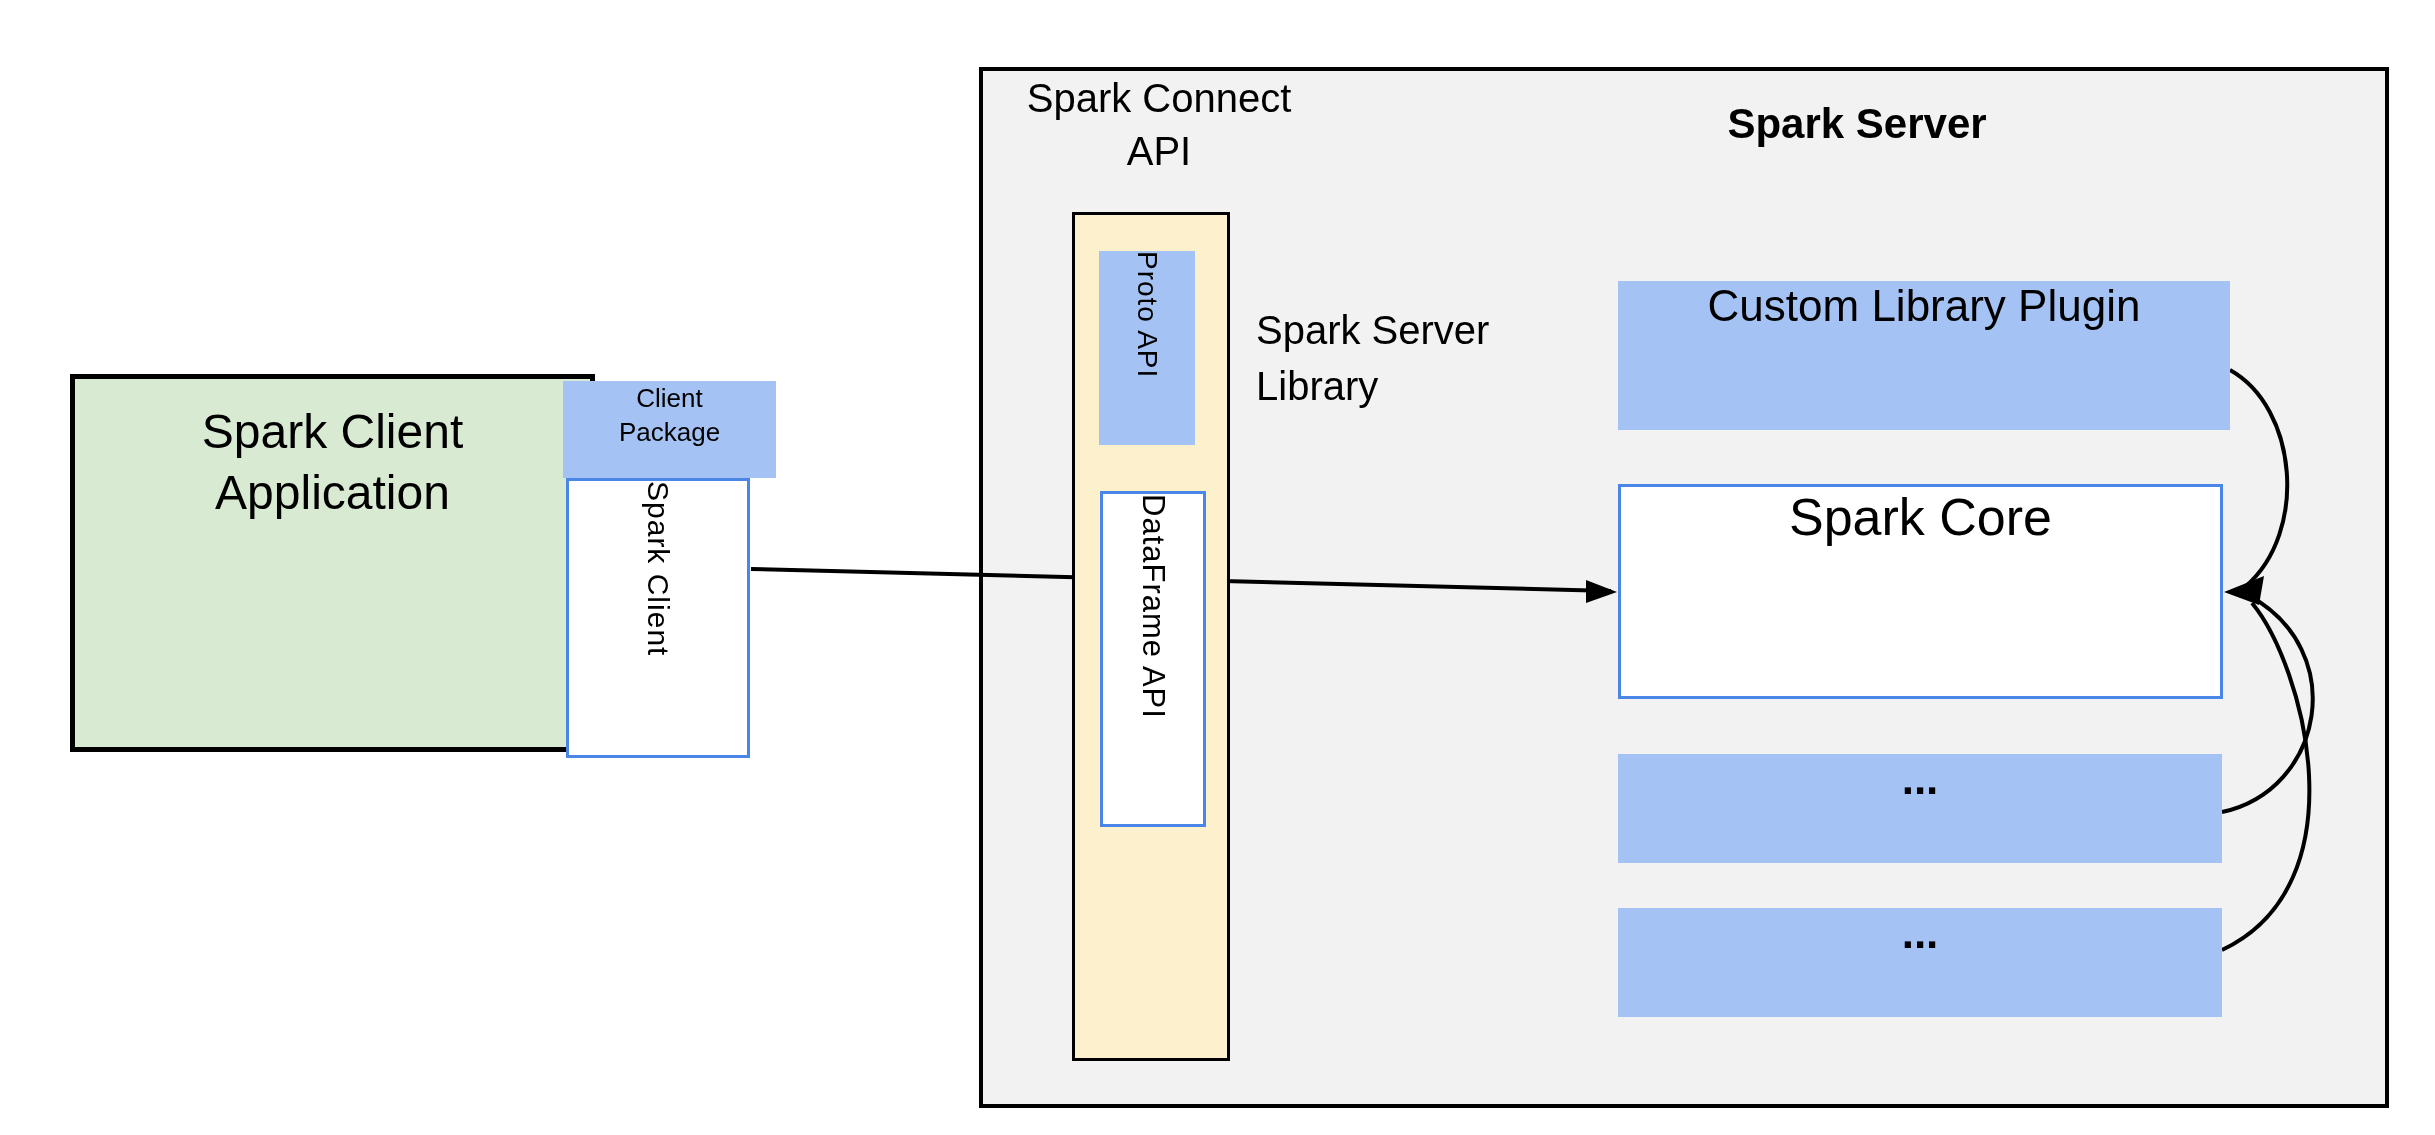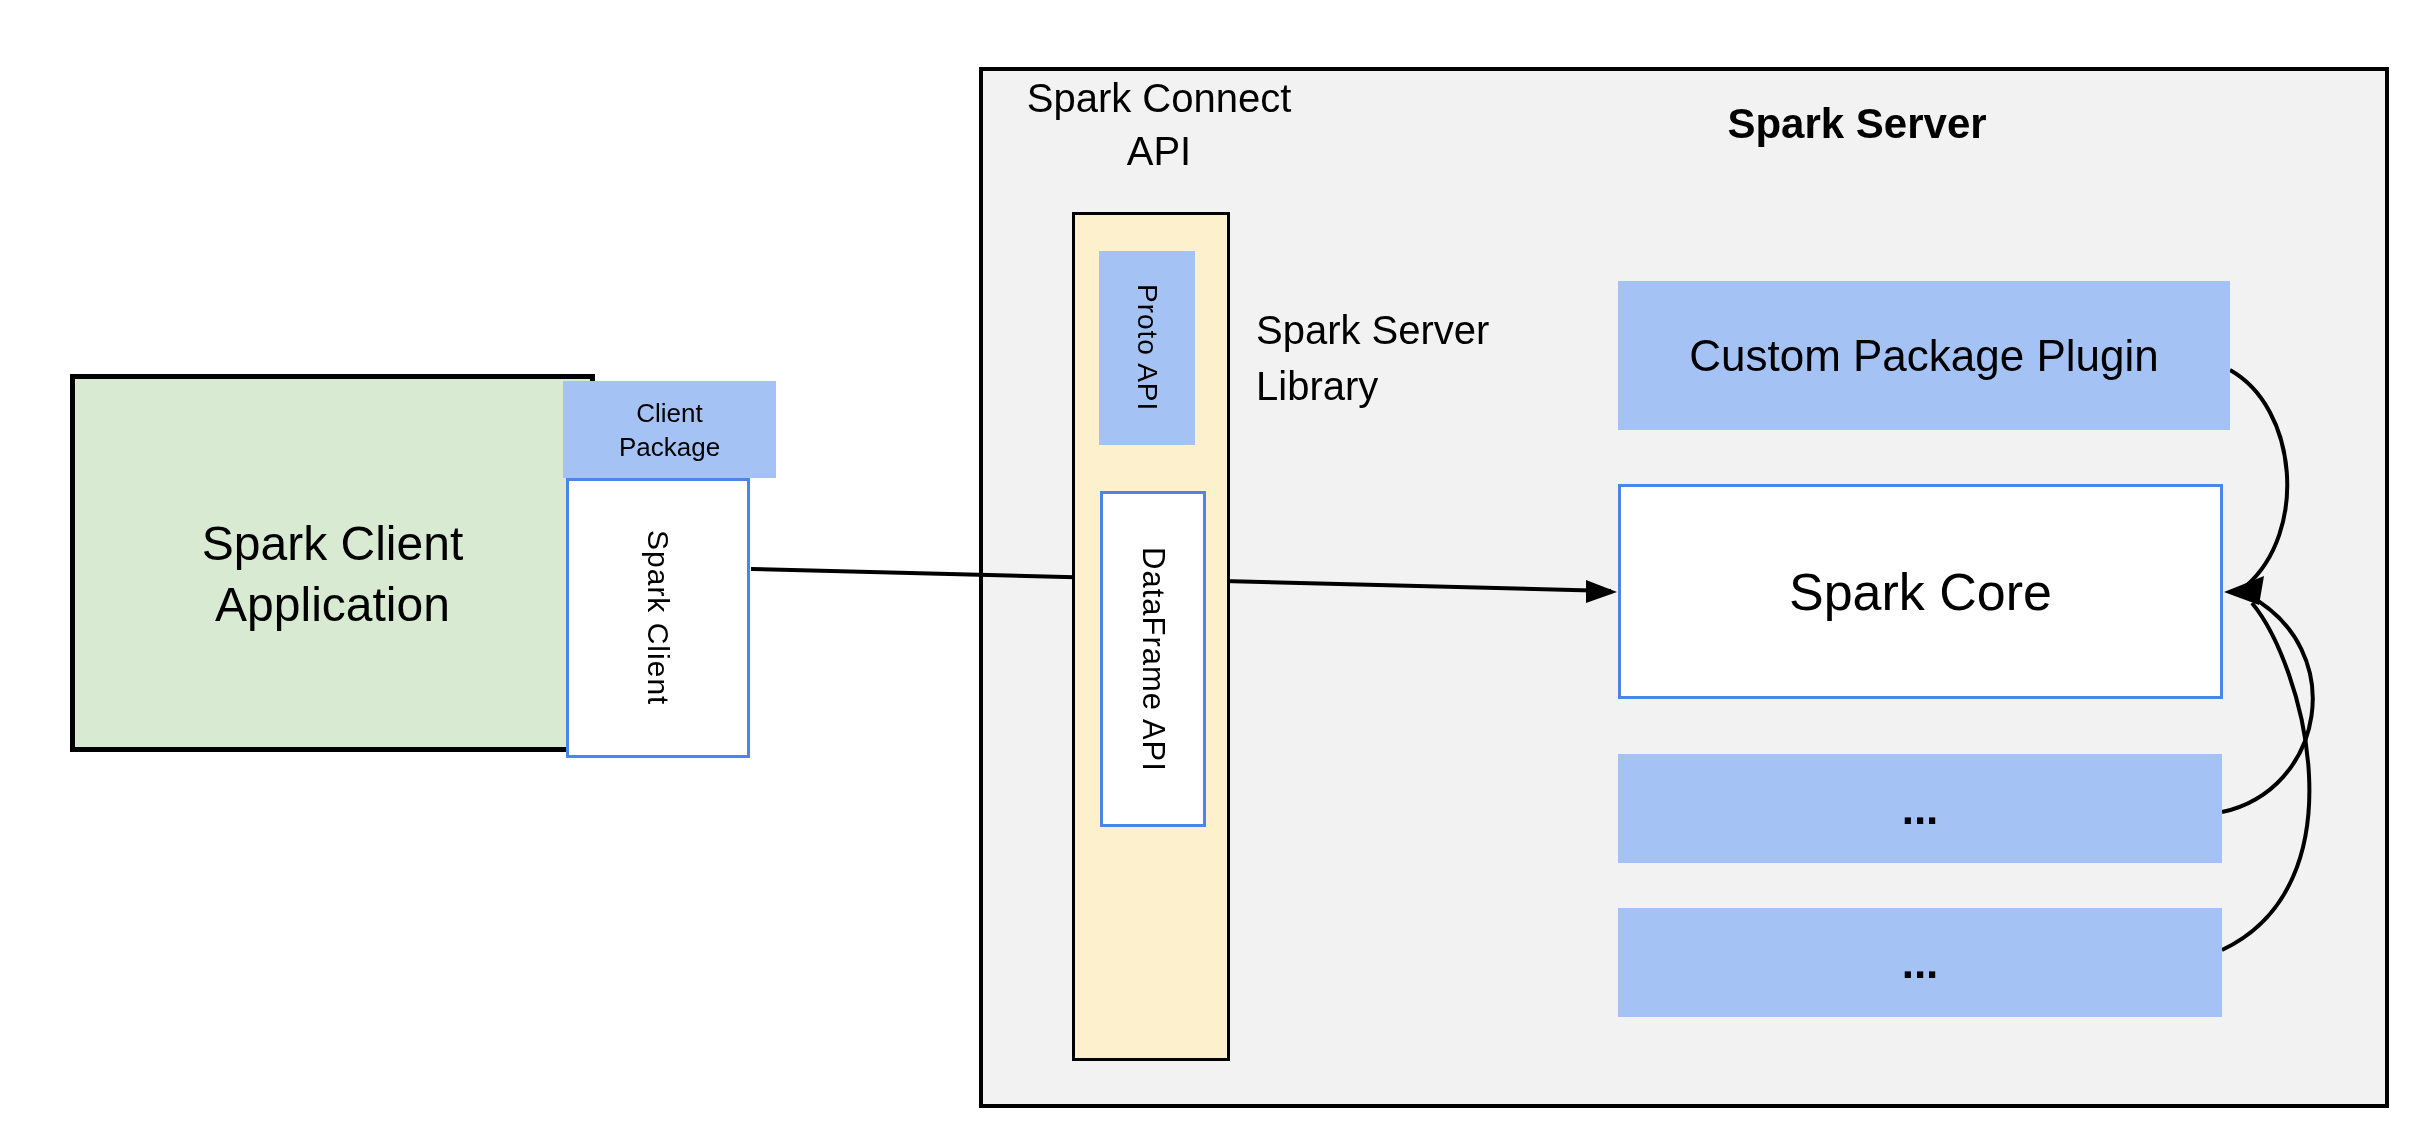--- a/index.html
+++ b/index.html
@@ -1,21 +1,21 @@
 <!DOCTYPE html>
 <html style="--fill_green: #d9ead3; --fill_blue: #a4c2f4; --fill_yellow: #fdf0cd; --fill_gray: #f2f2f2; --stroke_blue: #4a86e8; --stroke_black: #000000;"><head>
 <meta charset="utf-8">
 <style>
   html,body{margin:0;padding:0;background:#ffffff;}
   .canvas{
     position:relative;width:2435px;height:1135px;background:#ffffff;overflow:hidden;
     font-family:"Liberation Sans","DejaVu Sans",sans-serif;color:#000;
   }
   .abs{position:absolute;box-sizing:border-box;}
-  .center{display:flex;align-items:center;justify-content:center;text-align:center;}
+  .center{display:flex;align-items:flex-start;justify-content:center;text-align:center;}
   .pre{white-space:pre-line;}
   
   .layer0{z-index:0;} .layer1{z-index:1;} .layer2{z-index:2;}
 
   
   .server-panel{left:979px;top:67px;width:1410px;height:1041px;
     background:var(--fill_gray);border:4px solid var(--stroke_black);}
 
   
   .client-app{left:70px;top:374px;width:525px;height:378px;
@@ -98,21 +98,21 @@
   </div>
   <div class="abs layer2 library-caption pre">
     <span>Spark Server
 Library</span>
   </div>
 
   <div class="abs layer2 server-title">
     <span>Spark Server</span>
   </div>
   <div class="abs layer2 plugin-box center">
-    <span>Custom Package Plugin</span>
+    <span>Custom Library Plugin</span>
   </div>
   <div class="abs layer2 core-box center">
     <span>Spark Core</span>
   </div>
   <div class="abs layer2 more-box1 center">
     <span>...</span>
   </div>
   <div class="abs layer2 more-box2 center">
     <span>...</span>
   </div>

